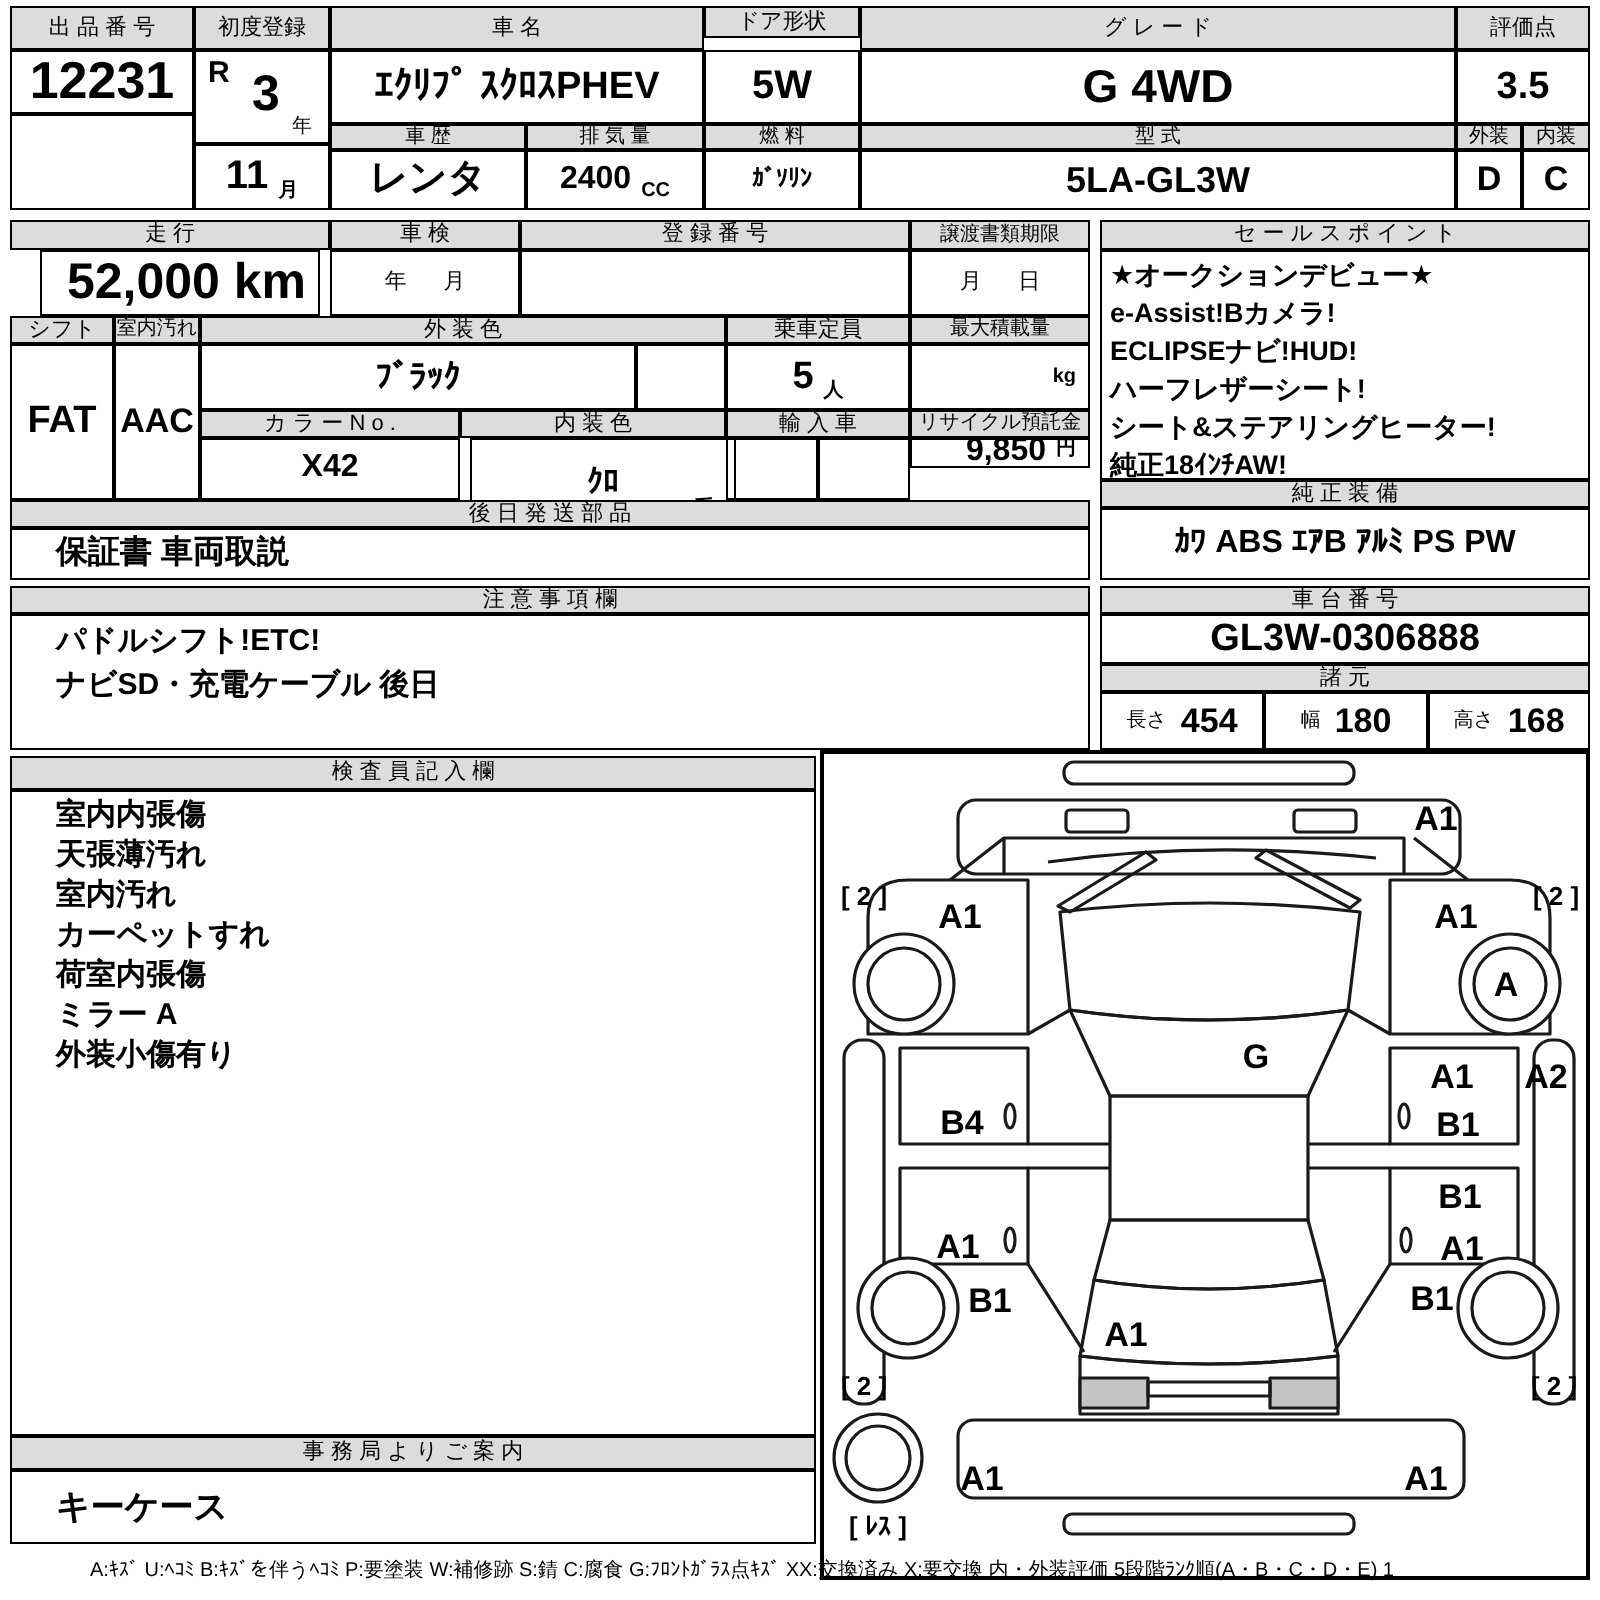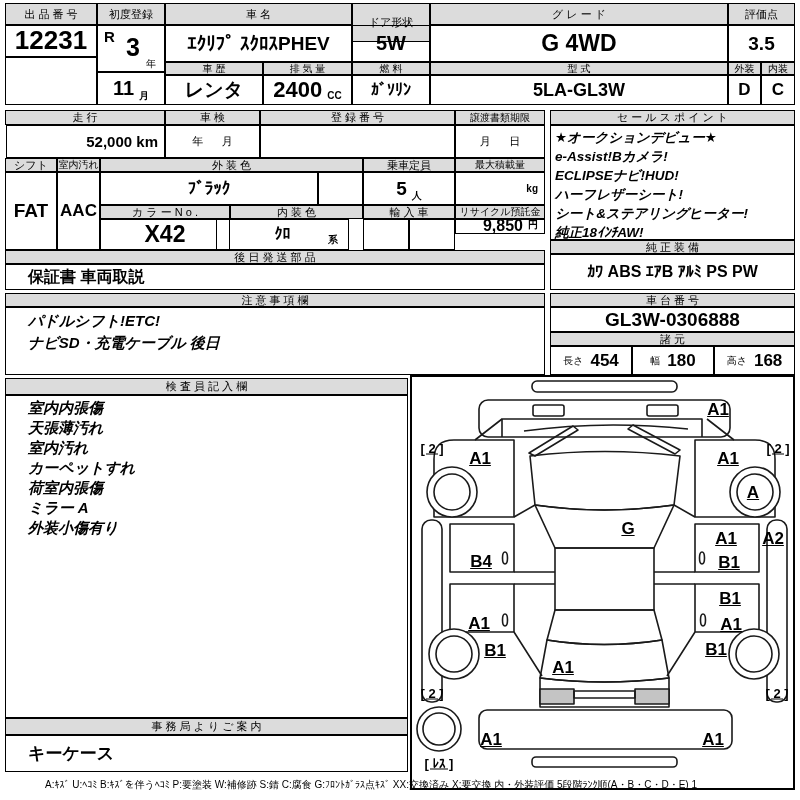--- a/index.html
+++ b/index.html
@@ -7,28 +7,28 @@
          font-family:"Liberation Sans","DejaVu Sans",sans-serif;overflow:hidden;}
   .cell{position:absolute;box-sizing:border-box;border:1px solid #000;
         display:flex;align-items:center;justify-content:center;overflow:hidden;line-height:1.15;}
   .hdr{background:#dcdcdc;font-size:11px;font-weight:normal;}
   .hdr.s{font-size:10px;}
   .val{font-weight:bold;}
   .left{justify-content:flex-start;padding-left:22px;}
   .right{justify-content:flex-end;padding-right:6px;}
   .top{align-items:flex-start;padding-top:2px;}
   .pre{white-space:pre;}
-  .preline{white-space:pre-line;font-style:italic;}
+  .preline{white-space:pre-line;}
   .unit{font-size:10px;font-weight:bold;margin-left:5px;align-self:flex-end;padding-bottom:3px;}
   .biglot{font-size:26px;}
   
   .diagram{position:absolute;left:410px;top:375px;width:385px;height:415px;
            box-sizing:border-box;border:2px solid #000;background:#fff;}
   .diagram svg{position:absolute;left:0;top:0;}
-  .dmg{position:absolute;transform:translate(-50%,-50%);font-weight:bold;font-size:17px;white-space:nowrap;text-decoration:underline;}
+  .dmg{position:absolute;transform:translate(-50%,-50%);font-weight:bold;font-size:17px;white-space:nowrap;}
   .dmg.sm{font-size:13px;}
   .legend{position:absolute;left:5px;top:778px;width:792px;font-size:10px;
           font-family:"Liberation Sans","DejaVu Sans",sans-serif;white-space:nowrap;margin-left:40px;}
   .era{position:relative;width:100%;height:100%;}
   .era .r{position:absolute;left:6px;top:2px;font-size:15px;font-weight:bold;}
   .era .y{position:absolute;left:28px;top:7px;font-size:25px;font-weight:bold;}
   .era .u{position:absolute;right:8px;bottom:2px;font-size:10px;}
   .sfx{position:absolute;right:10px;bottom:4px;font-size:10px;font-weight:bold;}
   .spec{gap:7px;}
   .spec .lab{font-size:10px;font-family:Liberation Serif, serif;}
@@ -55,43 +55,43 @@
     <span class="val" style="font-size:20px">11</span>
     <span class="unit">月</span>
   </div>
 
   <div class="cell hdr" style="left:165px;top:3px;width:187px;height:22px">車  名</div>
   <div class="cell val" style="left:165px;top:25px;width:187px;height:37px;font-size:19px">ｴｸﾘﾌﾟ ｽｸﾛｽPHEV</div>
   <div class="cell hdr s" style="left:165px;top:62px;width:98px;height:13px">車 歴</div>
   <div class="cell val" style="left:165px;top:75px;width:98px;height:30px;font-size:19px">レンタ</div>
   <div class="cell hdr s" style="left:263px;top:62px;width:89px;height:13px">排 気 量</div>
   <div class="cell" style="left:263px;top:75px;width:89px;height:30px">
-    <span class="val" style="font-size:22px">2400</span>
+    <span class="val" style="font-size:16px">2400</span>
     <span class="unit">CC</span>
   </div>
 
-  <div class="cell hdr" style="left:352px;top:3px;width:78px;height:39px">ドア形状</div>
+  <div class="cell hdr" style="left:352px;top:3px;width:78px;height:16px">ドア形状</div>
   <div class="cell val" style="left:352px;top:25px;width:78px;height:37px;font-size:20px">5W</div>
   <div class="cell hdr s" style="left:352px;top:62px;width:78px;height:13px">燃 料</div>
-  <div class="cell val" style="left:352px;top:75px;width:78px;height:30px;font-size:16px">ｶﾞｿﾘﾝ</div>
+  <div class="cell val" style="left:352px;top:75px;width:78px;height:30px;font-size:12px">ｶﾞｿﾘﾝ</div>
 
   <div class="cell hdr" style="left:430px;top:3px;width:298px;height:22px">グ レ ー ド</div>
   <div class="cell val" style="left:430px;top:25px;width:298px;height:37px;font-size:23px">G  4WD</div>
   <div class="cell hdr s" style="left:430px;top:62px;width:298px;height:13px">型 式</div>
   <div class="cell val" style="left:430px;top:75px;width:298px;height:30px;font-size:18px">5LA-GL3W</div>
 
   <div class="cell hdr" style="left:728px;top:3px;width:67px;height:22px">評価点</div>
   <div class="cell val" style="left:728px;top:25px;width:67px;height:37px;font-size:19px">3.5</div>
   <div class="cell hdr s" style="left:728px;top:62px;width:33px;height:13px">外装</div>
   <div class="cell hdr s" style="left:761px;top:62px;width:34px;height:13px">内装</div>
   <div class="cell val" style="left:728px;top:75px;width:33px;height:30px;font-size:17px">D</div>
   <div class="cell val" style="left:761px;top:75px;width:34px;height:30px;font-size:17px">C</div>
 
   <div class="cell hdr" style="left:5px;top:110px;width:160px;height:15px">走 行</div>
-  <div class="cell val right" style="left:6px;top:125px;width:159px;height:33px;font-size:15px">52,000 km</div>
+  <div class="cell val right" style="left:20px;top:125px;width:140px;height:33px;font-size:25px">52,000 km</div>
   <div class="cell hdr" style="left:165px;top:110px;width:95px;height:15px">車 検</div>
   <div class="cell pre" style="left:165px;top:125px;width:95px;height:33px;font-size:11px">年      月</div>
   <div class="cell hdr" style="left:260px;top:110px;width:195px;height:15px">登 録 番 号</div>
   <div class="cell" style="left:260px;top:125px;width:195px;height:33px"></div>
   <div class="cell hdr s" style="left:455px;top:110px;width:90px;height:15px">譲渡書類期限</div>
   <div class="cell pre" style="left:455px;top:125px;width:90px;height:33px;font-size:11px">月      日</div>
 
   <div class="cell hdr" style="left:5px;top:158px;width:52px;height:14px">シフト</div>
   <div class="cell hdr s" style="left:57px;top:158px;width:43px;height:14px">室内汚れ</div>
   <div class="cell val" style="left:5px;top:172px;width:52px;height:78px;font-size:19px">FAT</div>
@@ -102,23 +102,23 @@
   <div class="cell" style="left:318px;top:172px;width:45px;height:33px"></div>
   <div class="cell hdr" style="left:363px;top:158px;width:92px;height:14px">乗車定員</div>
   <div class="cell" style="left:363px;top:172px;width:92px;height:33px">
     <span class="val" style="font-size:19px">5</span>
     <span class="unit">人</span>
   </div>
   <div class="cell hdr s" style="left:455px;top:158px;width:90px;height:14px">最大積載量</div>
   <div class="cell right" style="left:455px;top:172px;width:90px;height:33px;font-size:10px;font-weight:bold">kg</div>
 
   <div class="cell hdr" style="left:100px;top:205px;width:130px;height:14px">カ ラ ー N o .</div>
-  <div class="cell val" style="left:100px;top:219px;width:130px;height:31px;font-size:23px">X42</div>
+  <div class="cell val" style="left:100px;top:219px;width:130px;height:31px;font-size:16px">X42</div>
   <div class="cell hdr" style="left:230px;top:205px;width:133px;height:14px">内 装 色</div>
-  <div class="cell" style="left:216px;top:219px;width:133px;height:31px">
+  <div class="cell" style="left:235px;top:219px;width:133px;height:46px">
     <span class="val" style="font-size:16px">ｸﾛ</span>
     <span class="sfx">系</span>
   </div>
   <div class="cell hdr" style="left:363px;top:205px;width:92px;height:14px">輸 入 車</div>
   <div class="cell" style="left:363px;top:219px;width:46px;height:31px"></div>
   <div class="cell" style="left:409px;top:219px;width:46px;height:31px"></div>
   <div class="cell hdr s" style="left:455px;top:205px;width:90px;height:14px">リサイクル預託金</div>
   <div class="cell right" style="left:455px;top:219px;width:90px;height:15px">
     <span class="val" style="font-size:16px">9,850</span>
     <span class="unit">円</span>

